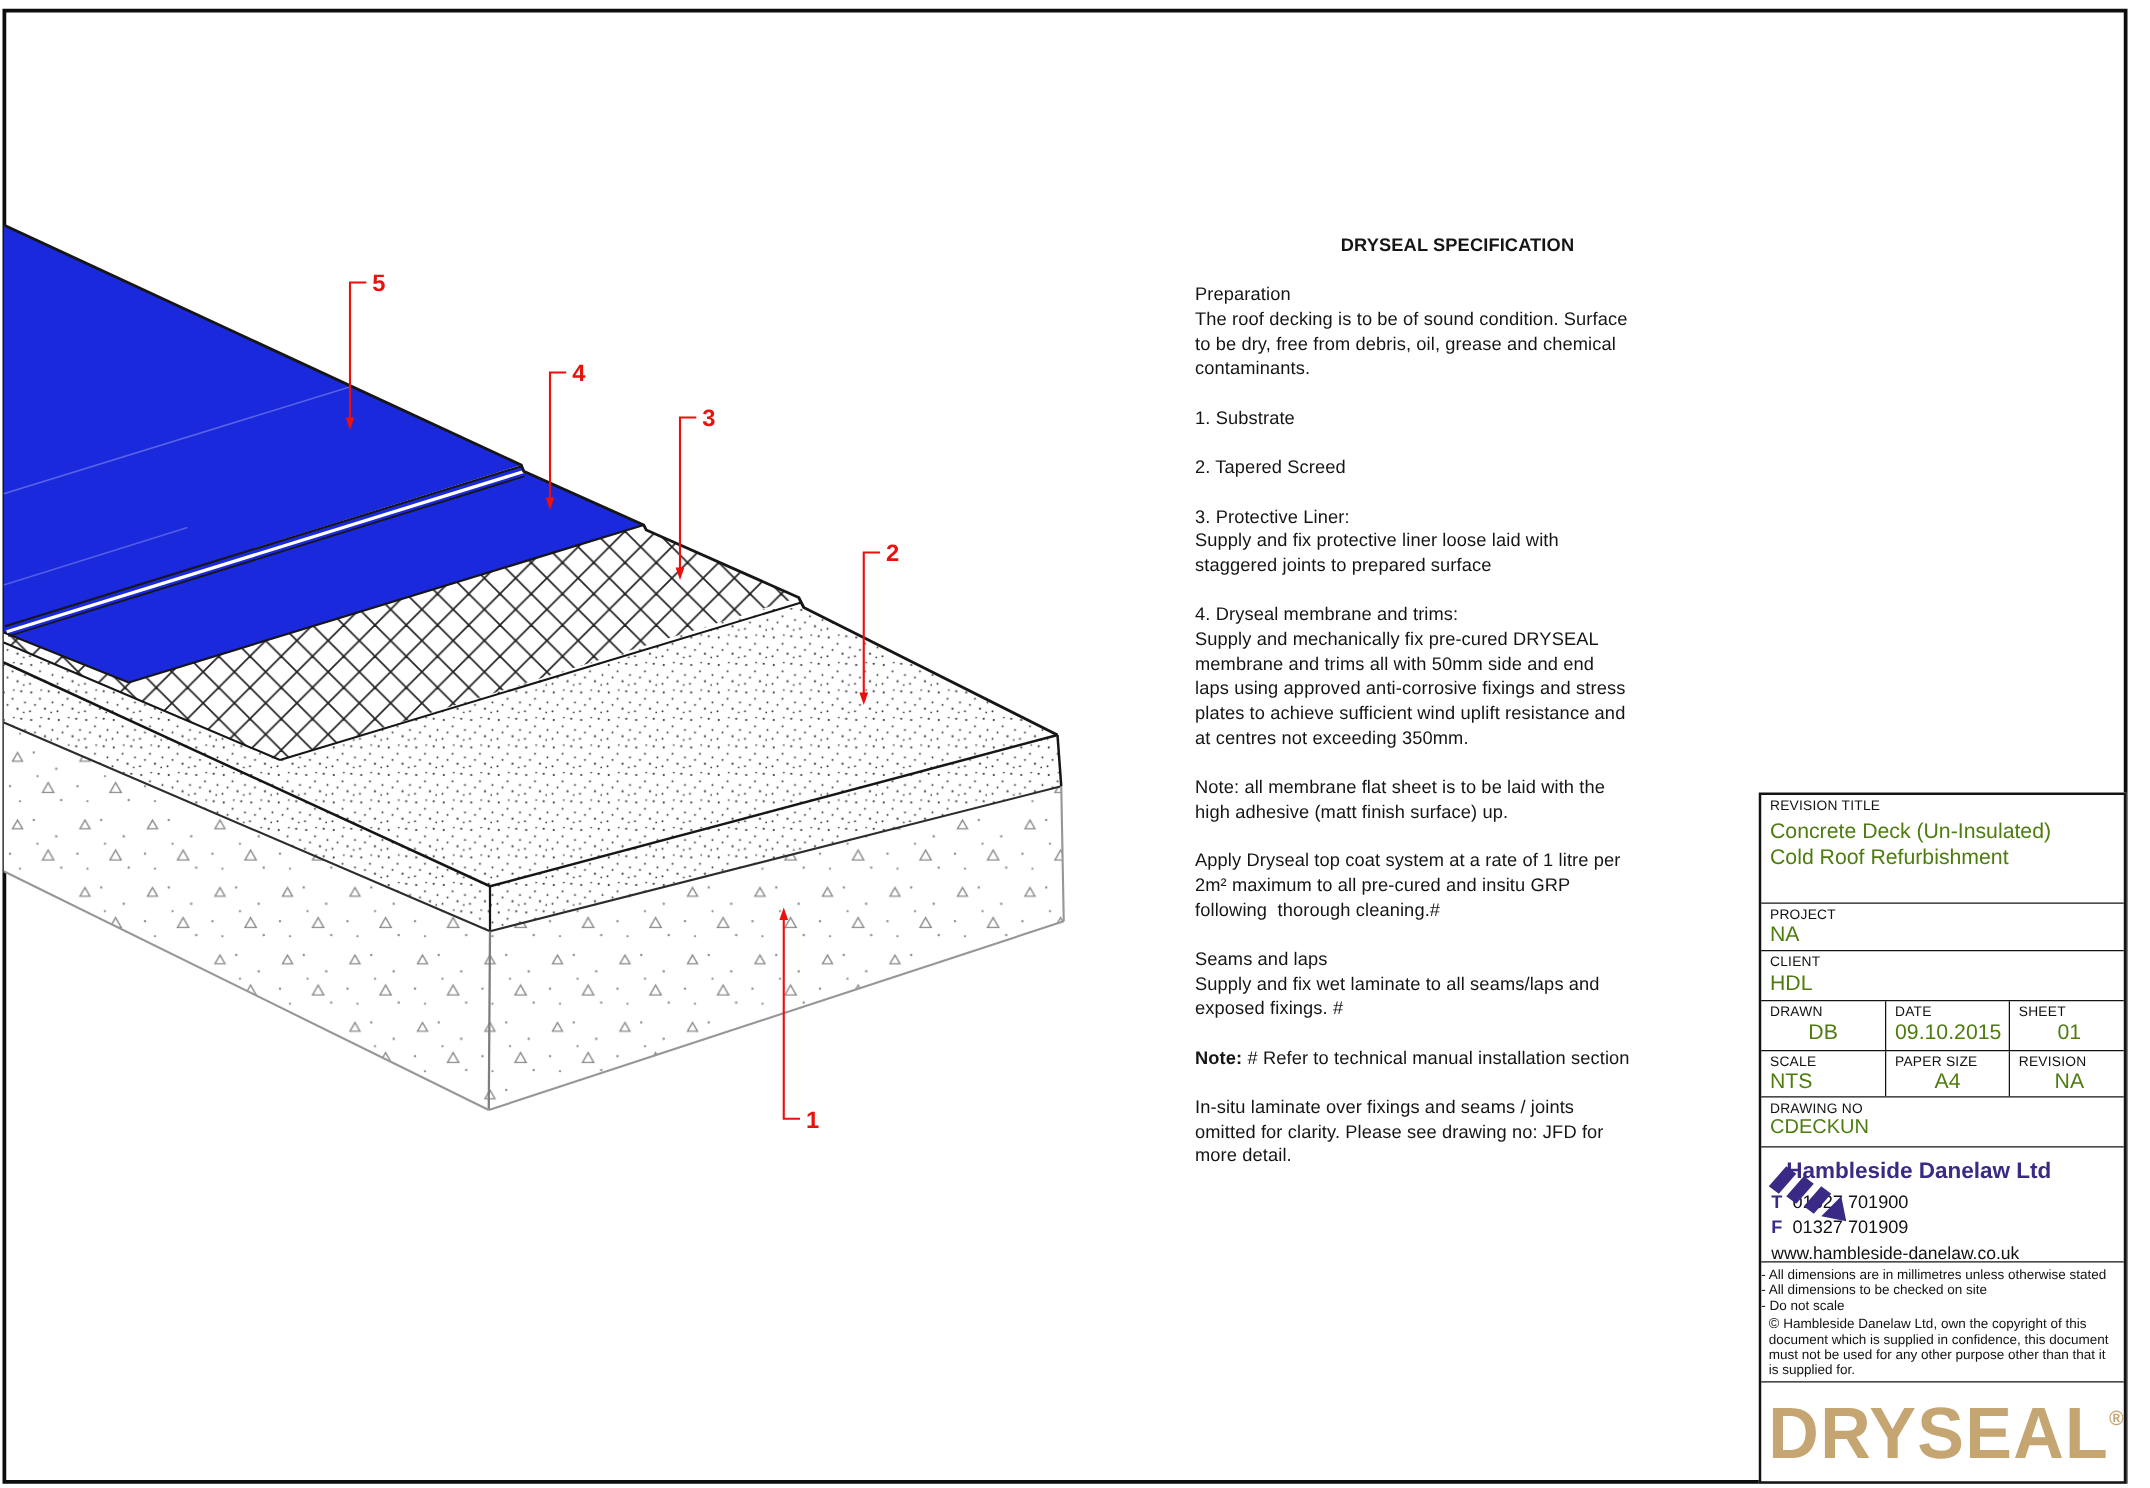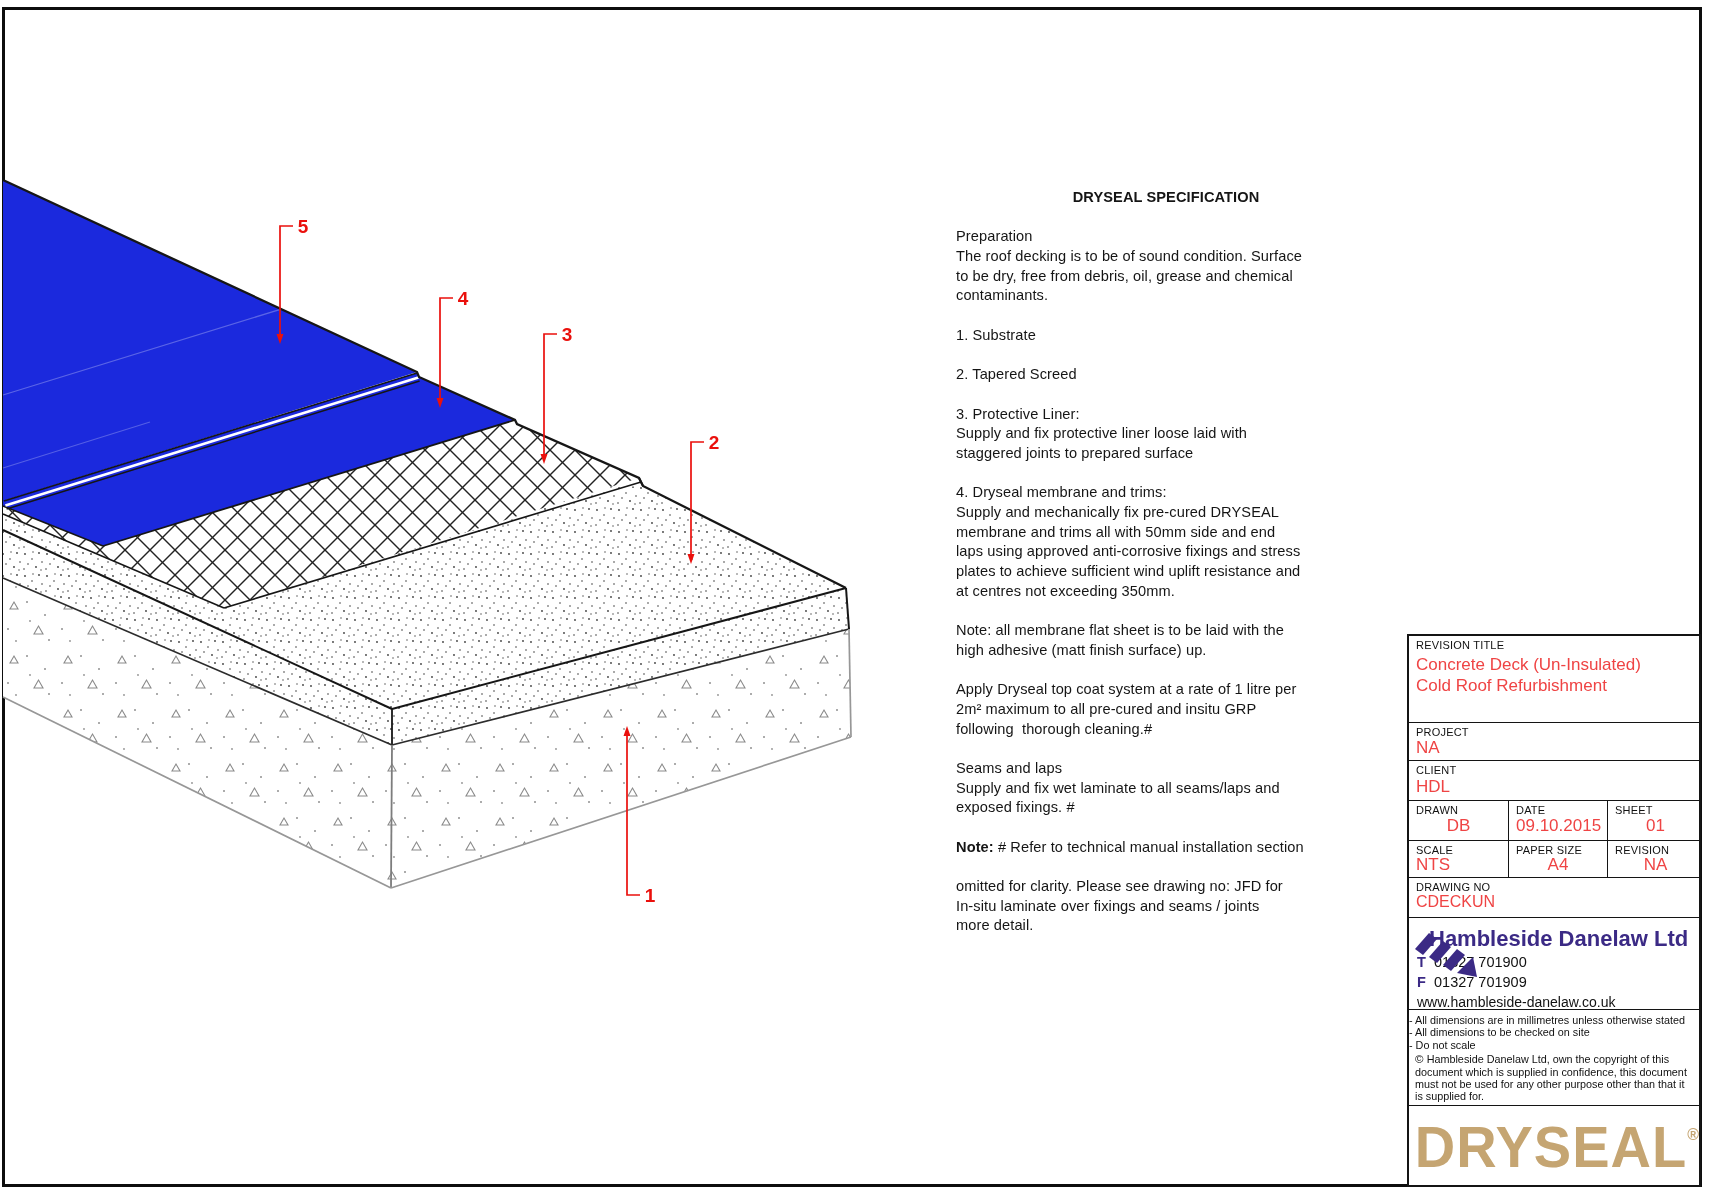--- a/index.html
+++ b/index.html
@@ -16,25 +16,25 @@
   .spec-line.b{font-weight:bold;text-align:center;}
   .spec-gap{height:19.7px;}
   .spec-line b{font-weight:bold;}
 
   
   #tblock{position:absolute;left:1407px;top:634px;width:294px;height:553px;
           border:2.4px solid #141414;box-sizing:border-box;background:#fff;}
   .trow{position:absolute;left:0;width:100%;border-top:1.6px solid #141414;box-sizing:border-box;}
   .trow:first-child{border-top:none;}
   .lab{position:absolute;left:7px;top:3px;font-size:11px;color:#111;letter-spacing:.2px;}
-  .val{position:absolute;left:7px;top:17px;font-size:17px;color:#ef4444;}
+  .val{position:absolute;left:7px;top:17px;font-size:17px;color:#4d7c0f;}
   .tcol{position:absolute;top:0;height:100%;border-left:1.6px solid #141414;box-sizing:border-box;}
   .cent{left:0;width:100%;text-align:center;}
   #ttl .val{line-height:21px;}
-  #company .cname{position:absolute;left:8px;top:8px;font-size:22px;font-weight:bold;color:#3b2a85;margin-left:12px;}
+  #company .cname{position:absolute;left:8px;top:8px;font-size:18px;font-weight:bold;color:#3b2a85;margin-left:12px;}
   .contact{position:absolute;left:8px;font-size:14.5px;color:#111;}
   .contact .tf{font-weight:bold;color:#3b2a85;display:inline-block;width:17px;}
   .www{position:absolute;left:8px;font-size:14px;color:#111;}
   #notes{font-size:10.8px;line-height:12.4px;color:#111;}
   #notes .nline{padding-left:0;white-space:pre;}
   #notes .cline{padding-left:6px;white-space:pre;}
   #notes .csym{font-size:11.5px;}
   #logobox{display:flex;align-items:center;justify-content:flex-end;}
   #dryseal{font-weight:900;font-size:56px;color:#c5a572;letter-spacing:1px;
            transform:scaleY(1.04);white-space:nowrap;}
@@ -180,22 +180,22 @@
       <div class="spec-line">Apply Dryseal top coat system at a rate of 1 litre per</div>
       <div class="spec-line">2m² maximum to all pre-cured and insitu GRP</div>
       <div class="spec-line">following  thorough cleaning.#</div>
       <div class="spec-gap"></div>
       <div class="spec-line">Seams and laps</div>
       <div class="spec-line">Supply and fix wet laminate to all seams/laps and</div>
       <div class="spec-line">exposed fixings. #</div>
       <div class="spec-gap"></div>
       <div class="spec-line"><b>Note:</b> # Refer to technical manual installation section</div>
       <div class="spec-gap"></div>
+      <div class="spec-line">In-situ laminate over fixings and seams / joints</div>
       <div class="spec-line">omitted for clarity. Please see drawing no: JFD for</div>
-      <div class="spec-line">In-situ laminate over fixings and seams / joints</div>
       <div class="spec-line">more detail.</div>
     </div>
 
   <div id="tblock">
 
     <div id="ttl" class="trow" style="top:0;height:86px;">
       <div class="lab">REVISION TITLE</div>
       <div class="val" style="top:18px;">
         <div>Concrete Deck (Un-Insulated)</div>
         <div>Cold Roof Refurbishment</div>

